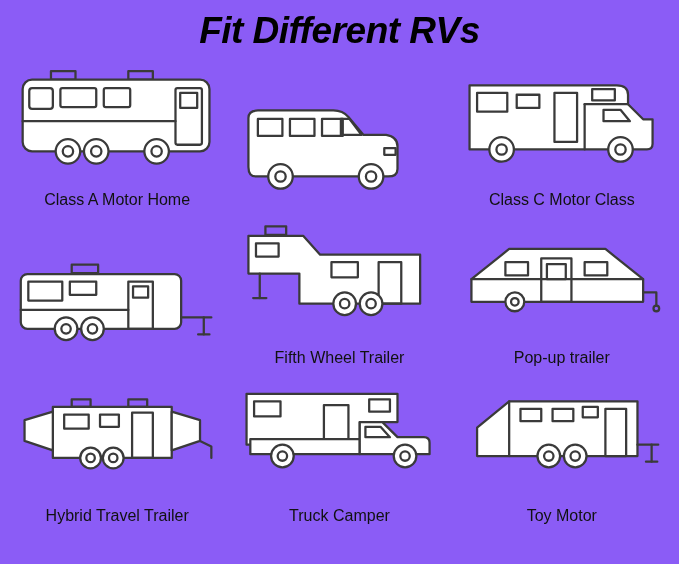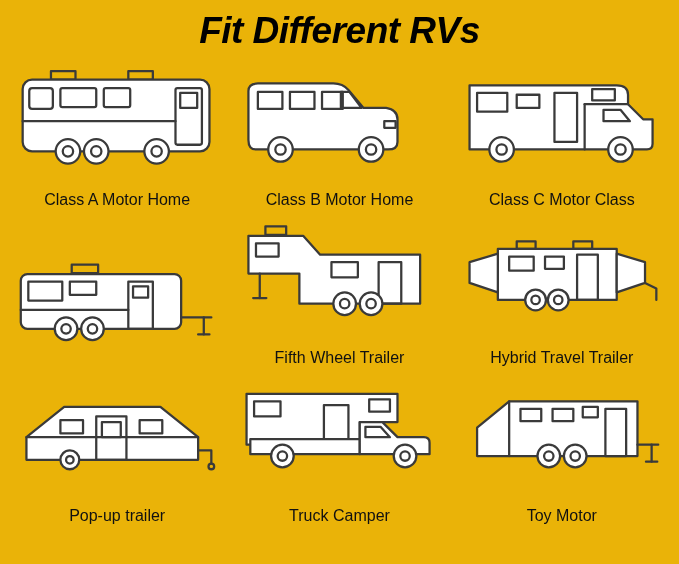--- a/index.html
+++ b/index.html
@@ -1,17 +1,17 @@
 <!DOCTYPE html>
 <html><head>
 <meta charset="utf-8">
 <style>
   html,body{margin:0;padding:0;background:#fff;}
   .page{
-    width:679px;height:564px;background:#eab308;overflow:hidden;
+    width:679px;height:564px;background:#8b5cf6;overflow:hidden;
     font-family:"Liberation Sans",sans-serif;color:#000;
   }
   .title{
     margin:0;padding:12px 0 2px;text-align:center;
     font-size:37px;line-height:1.05;font-weight:800;font-style:italic;
     letter-spacing:-0.5px;color:#000;
   }
   .grid{
     display:grid;grid-template-columns:repeat(3,1fr);
     padding:2px 8px 0;row-gap:4px;column-gap:4px;
@@ -67,21 +67,20 @@
         <rect x="20" y="27" width="26" height="18"></rect>
         <rect x="54" y="27" width="26" height="18"></rect>
         <rect x="88" y="27" width="22" height="18"></rect>
         <polygon points="108,27 117,27 130,44 108,44"></polygon>
         <rect x="154" y="58" width="12" height="7"></rect>
         <circle class="solid" cx="44" cy="88" r="13"></circle>
           <circle cx="44" cy="88" r="5.5"></circle>
         <circle class="solid" cx="140" cy="88" r="13"></circle>
           <circle cx="140" cy="88" r="5.5"></circle>
       </svg>
-      <div class="caption">Class B Motor Home</div>
     </div>
 
     <div class="cell">
       <svg width="200" height="116" viewBox="0 0 212 122">
         <path class="solid" d="M8,20 H164 Q176,20 176,30 V40 L192,56 H202 V82 Q202,88 196,88 H8 Z"></path>
         <line x1="130" y1="40" x2="176" y2="40"></line>
         <line x1="130" y1="40" x2="130" y2="88"></line>
         <rect x="16" y="28" width="32" height="20"></rect>
         <rect x="58" y="30" width="24" height="14"></rect>
         <rect x="98" y="28" width="24" height="52"></rect>
@@ -126,55 +125,55 @@
         <circle class="solid" cx="112" cy="84" r="12"></circle>
           <circle cx="112" cy="84" r="5"></circle>
         <circle class="solid" cx="140" cy="84" r="12"></circle>
           <circle cx="140" cy="84" r="5"></circle>
       </svg>
       <div class="caption">Fifth Wheel Trailer</div>
     </div>
 
     <div class="cell">
       <svg width="200" height="116" viewBox="0 0 212 122">
+        <polygon class="solid" points="10,58 50,26 152,26 192,58 192,82 10,82"></polygon>
+        <line x1="10" y1="58" x2="192" y2="58"></line>
+        <rect x="84" y="36" width="32" height="46"></rect>
+        <rect x="90" y="42" width="20" height="16"></rect>
+        <rect x="46" y="40" width="24" height="14"></rect>
+        <rect x="130" y="40" width="24" height="14"></rect>
+        <circle class="solid" cx="56" cy="82" r="10"></circle>
+          <circle cx="56" cy="82" r="4"></circle>
+        <polyline points="192,72 206,72 206,86"></polyline>
+        <circle cx="206" cy="89" r="3"></circle>
+      </svg>
+      <div class="caption">Pop-up trailer</div>
+    </div>
+
+    <div class="cell">
+      <svg width="200" height="116" viewBox="0 0 212 122">
         <rect x="58" y="18" width="20" height="8"></rect>
         <rect x="118" y="18" width="20" height="8"></rect>
         <rect class="solid" x="38" y="26" width="126" height="54"></rect>
         <polygon class="solid" points="38,31 8,40 8,62 38,72"></polygon>
         <polygon class="solid" points="164,31 194,40 194,62 164,72"></polygon>
         <rect x="50" y="34" width="26" height="15"></rect>
         <rect x="88" y="34" width="20" height="13"></rect>
         <rect x="122" y="32" width="22" height="48"></rect>
         <circle class="solid" cx="78" cy="80" r="11"></circle>
           <circle cx="78" cy="80" r="4.5"></circle>
         <circle class="solid" cx="102" cy="80" r="11"></circle>
           <circle cx="102" cy="80" r="4.5"></circle>
         <polyline points="194,62 206,68 206,80"></polyline>
       </svg>
       <div class="caption">Hybrid Travel Trailer</div>
     </div>
 
     <div class="cell">
       <svg width="200" height="116" viewBox="0 0 212 122">
-        <polygon class="solid" points="10,58 50,26 152,26 192,58 192,82 10,82"></polygon>
-        <line x1="10" y1="58" x2="192" y2="58"></line>
-        <rect x="84" y="36" width="32" height="46"></rect>
-        <rect x="90" y="42" width="20" height="16"></rect>
-        <rect x="46" y="40" width="24" height="14"></rect>
-        <rect x="130" y="40" width="24" height="14"></rect>
-        <circle class="solid" cx="56" cy="82" r="10"></circle>
-          <circle cx="56" cy="82" r="4"></circle>
-        <polyline points="192,72 206,72 206,86"></polyline>
-        <circle cx="206" cy="89" r="3"></circle>
-      </svg>
-      <div class="caption">Pop-up trailer</div>
-    </div>
-
-    <div class="cell">
-      <svg width="200" height="116" viewBox="0 0 212 122">
         <path class="solid" d="M8,12 H168 V42 H128 V66 H8 Z"></path>
         <rect x="138" y="18" width="22" height="13"></rect>
         <rect x="16" y="20" width="28" height="16"></rect>
         <rect x="90" y="24" width="26" height="42"></rect>
         <rect class="solid" x="12" y="60" width="116" height="16"></rect>
         <path class="solid" d="M128,42 H152 L168,58 H196 Q202,58 202,64 V76 H128 Z"></path>
         <polygon points="134,47 150,47 160,58 134,58"></polygon>
         <circle class="solid" cx="46" cy="78" r="12"></circle>
           <circle cx="46" cy="78" r="5"></circle>
         <circle class="solid" cx="176" cy="78" r="12"></circle>

